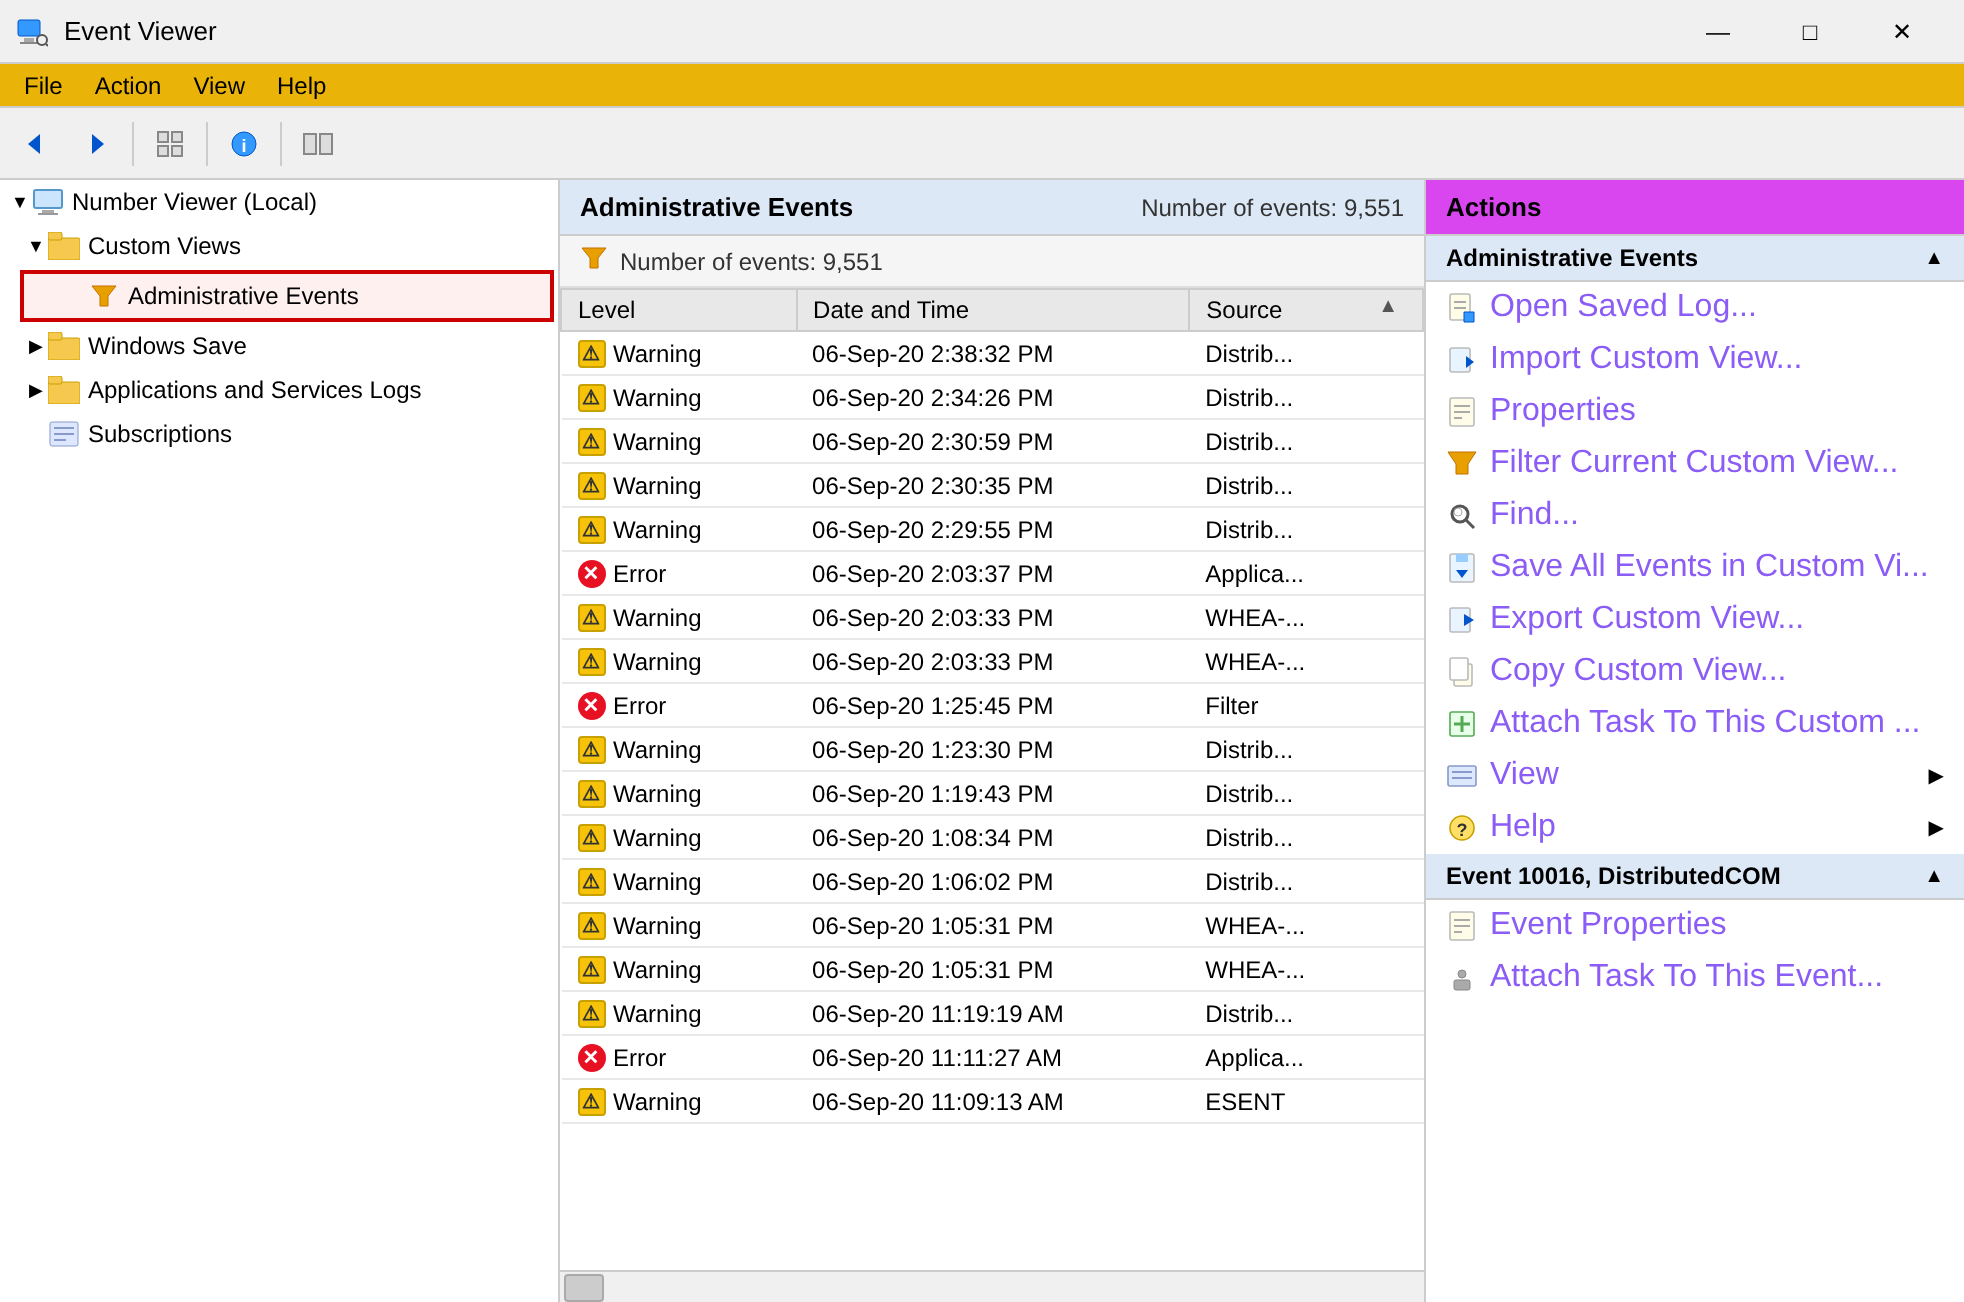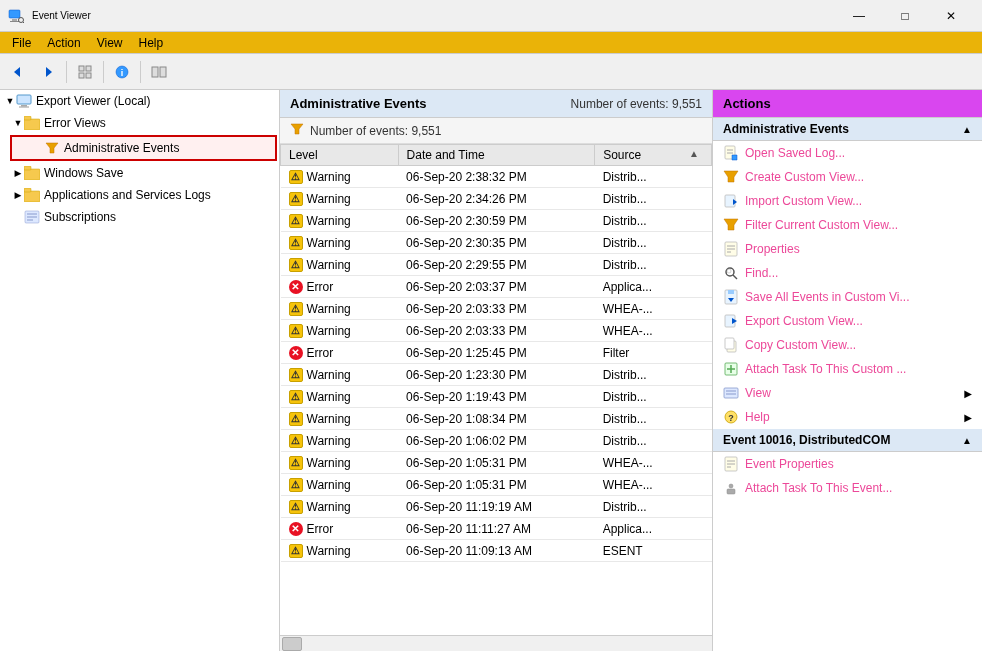--- a/index.html
+++ b/index.html
@@ -21,21 +21,21 @@
       padding: 0 8px;
       border-bottom: 1px solid #ccc;
       justify-content: space-between;
     }
     .title-bar-left {
       display: flex;
       align-items: center;
       gap: 8px;
     }
     .title-bar-text {
-      font-size: 10px;
+      font-size: 13px;
     }
     .title-bar-controls {
       display: flex;
       gap: 0;
     }
     .title-bar-btn {
       width: 46px;
       height: 32px;
       border: none;
       background: transparent;
@@ -277,22 +277,22 @@
     }
     .action-icon {
       width: 16px;
       height: 16px;
       flex-shrink: 0;
       display: flex;
       align-items: center;
       justify-content: center;
     }
     .action-label {
-      font-size: 12px;
-      color: #ec4899;
+      font-size: 16px;
+      color: #8b5cf6;
     }
     .action-item.has-arrow .action-label::after {
       content: '';
     }
     .action-arrow {
       margin-left: auto;
       font-size: 10px;
     }
 
     
@@ -380,33 +380,33 @@
 
     <div class="tree-item">
       <div class="tree-expand">▼</div>
       <div class="tree-icon">
         <svg width="16" height="16" viewBox="0 0 16 16">
           <rect x="1" y="2" width="14" height="9" rx="1" fill="#cce5ff" stroke="#5599cc" stroke-width="1"></rect>
           <rect x="5" y="12" width="6" height="1.5" fill="#aaa"></rect>
           <rect x="3" y="13.5" width="10" height="1" fill="#999"></rect>
         </svg>
       </div>
-      <span class="tree-label">Export Viewer (Local)</span>
+      <span class="tree-label">Number Viewer (Local)</span>
     </div>
 
     <div style="padding-left:8px;">
       <div class="tree-item">
         <div class="tree-expand">▼</div>
         <div class="tree-icon">
           <svg width="16" height="14" viewBox="0 0 16 14">
             <rect x="0" y="3" width="16" height="11" rx="1" fill="#f6c94e" stroke="#c8a000" stroke-width="0.5"></rect>
             <rect x="0" y="0" width="7" height="4" rx="1" fill="#f6c94e" stroke="#c8a000" stroke-width="0.5"></rect>
           </svg>
         </div>
-        <span class="tree-label">Error Views</span>
+        <span class="tree-label">Custom Views</span>
       </div>
 
       <div style="padding-left:16px; border: 2px solid #cc0000; background: #fff0f0; margin: 1px 2px;">
         <div class="tree-item" style="background:transparent;">
           <div class="tree-expand" style="width:12px;"></div>
           <div class="tree-icon">
             <svg width="14" height="14" viewBox="0 0 14 14">
               <polygon points="1,2 13,2 9,7 9,12 5,12 5,7" fill="#e8a000" stroke="#c07000" stroke-width="0.5"></polygon>
             </svg>
           </div>
@@ -681,56 +681,48 @@
           <line x1="4" y1="5" x2="10" y2="5" stroke="#aaa" stroke-width="1"></line>
           <line x1="4" y1="8" x2="10" y2="8" stroke="#aaa" stroke-width="1"></line>
           <polygon points="9,10 14,10 14,15 9,15" fill="#3399ff" stroke="#0055cc" stroke-width="0.5"></polygon>
         </svg>
       </div>
       <span class="action-label">Open Saved Log...</span>
     </div>
     <div class="action-item">
       <div class="action-icon">
         <svg width="16" height="16" viewBox="0 0 16 16">
-          <polygon points="1,2 15,2 11,8 11,13 5,13 5,8" fill="#e8a000" stroke="#c07000" stroke-width="0.5"></polygon>
-        </svg>
-      </div>
-      <span class="action-label">Create Custom View...</span>
-    </div>
-    <div class="action-item">
-      <div class="action-icon">
-        <svg width="16" height="16" viewBox="0 0 16 16">
           <rect x="2" y="2" width="10" height="12" rx="1" fill="#e8f4ff" stroke="#bbb" stroke-width="0.8"></rect>
           <polygon points="10,6 14,9 10,12" fill="#0055cc"></polygon>
         </svg>
       </div>
       <span class="action-label">Import Custom View...</span>
-    </div>
-    <div class="action-item">
-      <div class="action-icon">
-        <svg width="16" height="16" viewBox="0 0 16 16">
-          <polygon points="1,2 15,2 11,8 11,13 5,13 5,8" fill="#e8a000" stroke="#c07000" stroke-width="0.5"></polygon>
-        </svg>
-      </div>
-      <span class="action-label">Filter Current Custom View...</span>
     </div>
     <div class="action-item">
       <div class="action-icon">
         <svg width="16" height="16" viewBox="0 0 16 16">
           <rect x="2" y="1" width="12" height="14" rx="1" fill="#fffde7" stroke="#bbb" stroke-width="0.8"></rect>
           <line x1="4" y1="5" x2="12" y2="5" stroke="#aaa" stroke-width="1"></line>
           <line x1="4" y1="8" x2="12" y2="8" stroke="#aaa" stroke-width="1"></line>
           <line x1="4" y1="11" x2="8" y2="11" stroke="#aaa" stroke-width="1"></line>
         </svg>
       </div>
       <span class="action-label">Properties</span>
     </div>
     <div class="action-item">
       <div class="action-icon">
         <svg width="16" height="16" viewBox="0 0 16 16">
+          <polygon points="1,2 15,2 11,8 11,13 5,13 5,8" fill="#e8a000" stroke="#c07000" stroke-width="0.5"></polygon>
+        </svg>
+      </div>
+      <span class="action-label">Filter Current Custom View...</span>
+    </div>
+    <div class="action-item">
+      <div class="action-icon">
+        <svg width="16" height="16" viewBox="0 0 16 16">
           <circle cx="7" cy="7" r="4" fill="none" stroke="#555" stroke-width="1.5"></circle>
           <line x1="10" y1="10" x2="14" y2="14" stroke="#555" stroke-width="1.5"></line>
           <circle cx="6" cy="6" r="2" fill="none" stroke="#aaa" stroke-width="0.5"></circle>
         </svg>
       </div>
       <span class="action-label">Find...</span>
     </div>
     <div class="action-item">
       <div class="action-icon">
         <svg width="16" height="16" viewBox="0 0 16 16">

